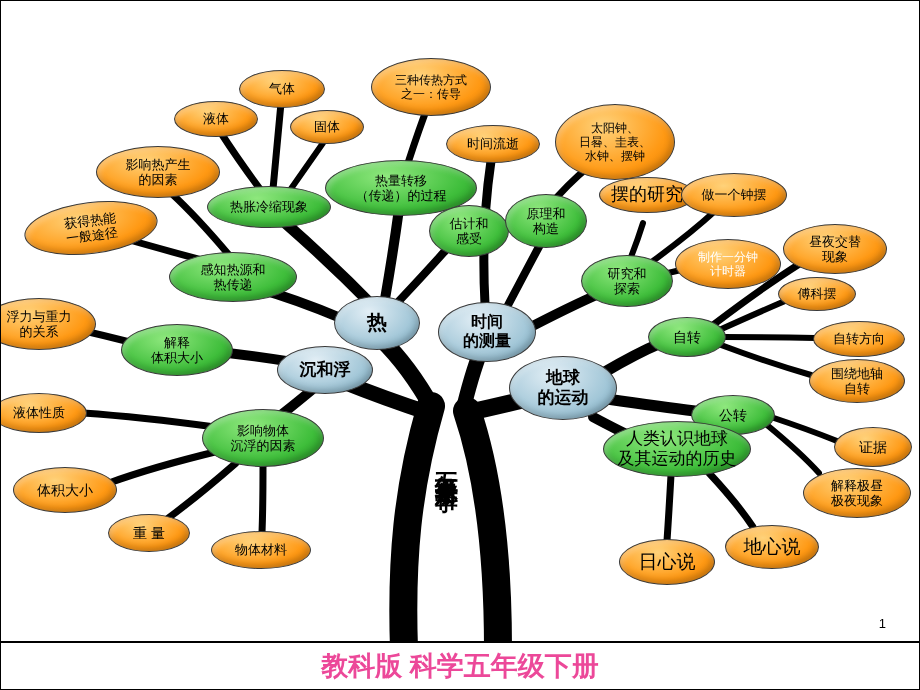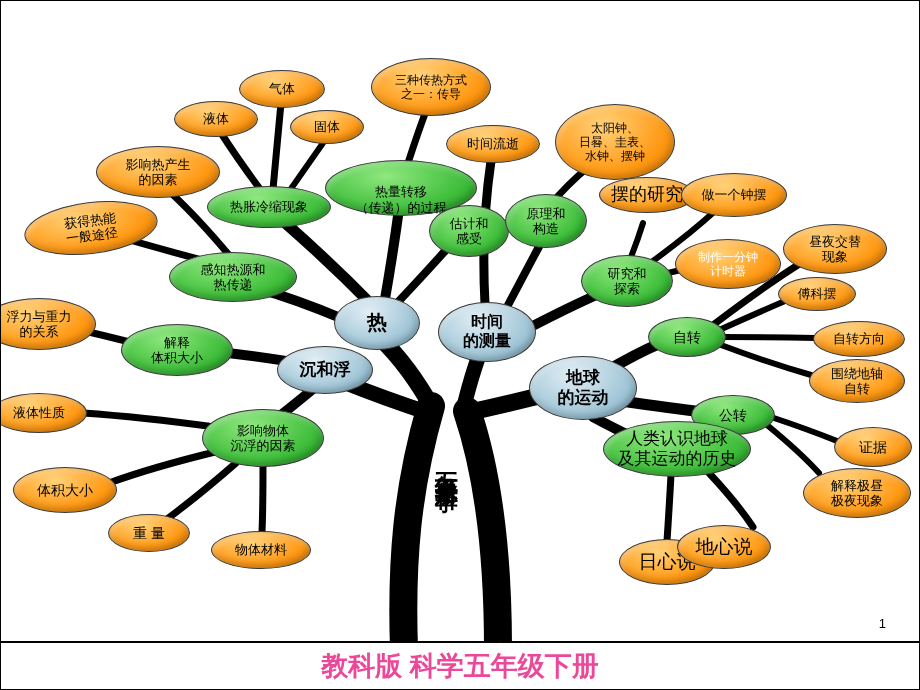--- a/index.html
+++ b/index.html
@@ -84,26 +84,26 @@
       <path d="M670,474 Q668,510 666,540" stroke-width="7"></path>
       <path d="M708,472 Q736,502 752,526" stroke-width="7"></path>
     </g>
   </svg>
 
   <div>
       <div class="node unit" style="left: 333px; top: 295px; width: 86px; height: 54px; font-size: 20px;"><span>热</span></div>
       <div class="node unit" style="left: 276px; top: 345px; width: 96px; height: 48px; font-size: 17px;"><span>沉和浮</span></div>
       <div class="node unit" style="left: 437px; top: 301px; width: 98px; height: 60px; font-size: 16px;"><span>时间
 的测量</span></div>
-      <div class="node unit" style="left: 528px; top: 355px; width: 108px; height: 64px; font-size: 17px;"><span>地球
+      <div class="node unit" style="left: 508px; top: 355px; width: 108px; height: 64px; font-size: 17px;"><span>地球
 的运动</span></div>
       <div class="node topic" style="left: 206px; top: 185px; width: 124px; height: 42px; font-size: 13px;"><span>热胀冷缩现象</span></div>
       <div class="node topic" style="left: 168px; top: 251px; width: 128px; height: 50px; font-size: 13px;"><span>感知热源和
 热传递</span></div>
-      <div class="node topic" style="left: 324px; top: 159px; width: 152px; height: 56px; font-size: 13px; align-items: flex-end;"><span>热量转移
+      <div class="node topic" style="left: 324px; top: 159px; width: 152px; height: 56px; font-size: 13px;"><span>热量转移
 （传递）的过程</span></div>
       <div class="node topic" style="left: 428px; top: 204px; width: 80px; height: 52px; font-size: 13px;"><span>估计和
 感受</span></div>
       <div class="node topic" style="left: 120px; top: 323px; width: 112px; height: 52px; font-size: 13px;"><span>解释
 体积大小</span></div>
       <div class="node topic" style="left: 201px; top: 408px; width: 122px; height: 58px; font-size: 13px;"><span>影响物体
 沉浮的因素</span></div>
       <div class="node topic" style="left: 504px; top: 193px; width: 82px; height: 54px; font-size: 13px;"><span>原理和
 构造</span></div>
       <div class="node topic" style="left: 580px; top: 254px; width: 92px; height: 52px; font-size: 13px;"><span>研究和
@@ -138,21 +138,21 @@
       <div class="node leaf" style="left: -19px; top: 297px; width: 114px; height: 52px; font-size: 13px;"><span>浮力与重力
 的关系</span></div>
       <div class="node leaf" style="left: -10px; top: 392px; width: 96px; height: 40px; font-size: 13px;"><span>液体性质</span></div>
       <div class="node leaf" style="left: 12px; top: 466px; width: 104px; height: 46px; font-size: 14px;"><span>体积大小</span></div>
       <div class="node leaf" style="left: 107px; top: 513px; width: 82px; height: 38px; font-size: 14px;"><span>重 量</span></div>
       <div class="node leaf" style="left: 210px; top: 530px; width: 100px; height: 38px; font-size: 13px;"><span>物体材料</span></div>
       <div class="node leaf" style="left: 833px; top: 426px; width: 78px; height: 40px; font-size: 14px;"><span>证据</span></div>
       <div class="node leaf" style="left: 802px; top: 467px; width: 108px; height: 50px; font-size: 13px;"><span>解释极昼
 极夜现象</span></div>
       <div class="node leaf" style="left: 618px; top: 538px; width: 96px; height: 46px; font-size: 19px;"><span>日心说</span></div>
-      <div class="node leaf" style="left: 676px; top: 524px; width: 94px; height: 44px; font-size: 19px; align-items: center;"><span>地心说</span></div>
+      <div class="node leaf" style="left: 724px; top: 524px; width: 94px; height: 44px; font-size: 19px; align-items: center;"><span>地心说</span></div>
     </div>
 
   <div class="trunk-label">五年级下册科学</div>
 
   <div class="page-number">1</div>
 
   <div class="footer">
     <span>教科版 科学五年级下册</span>
   </div>
 

